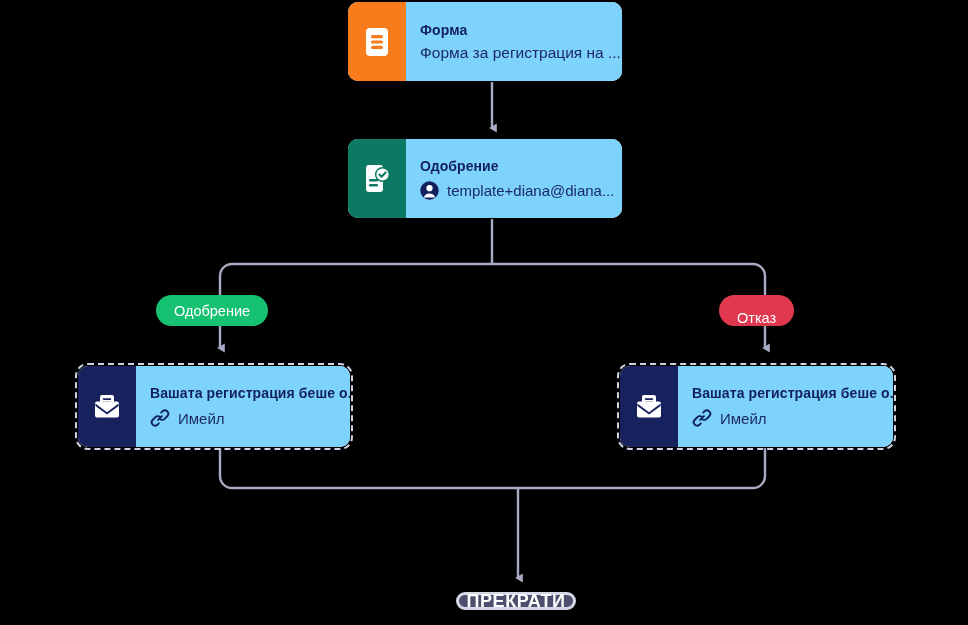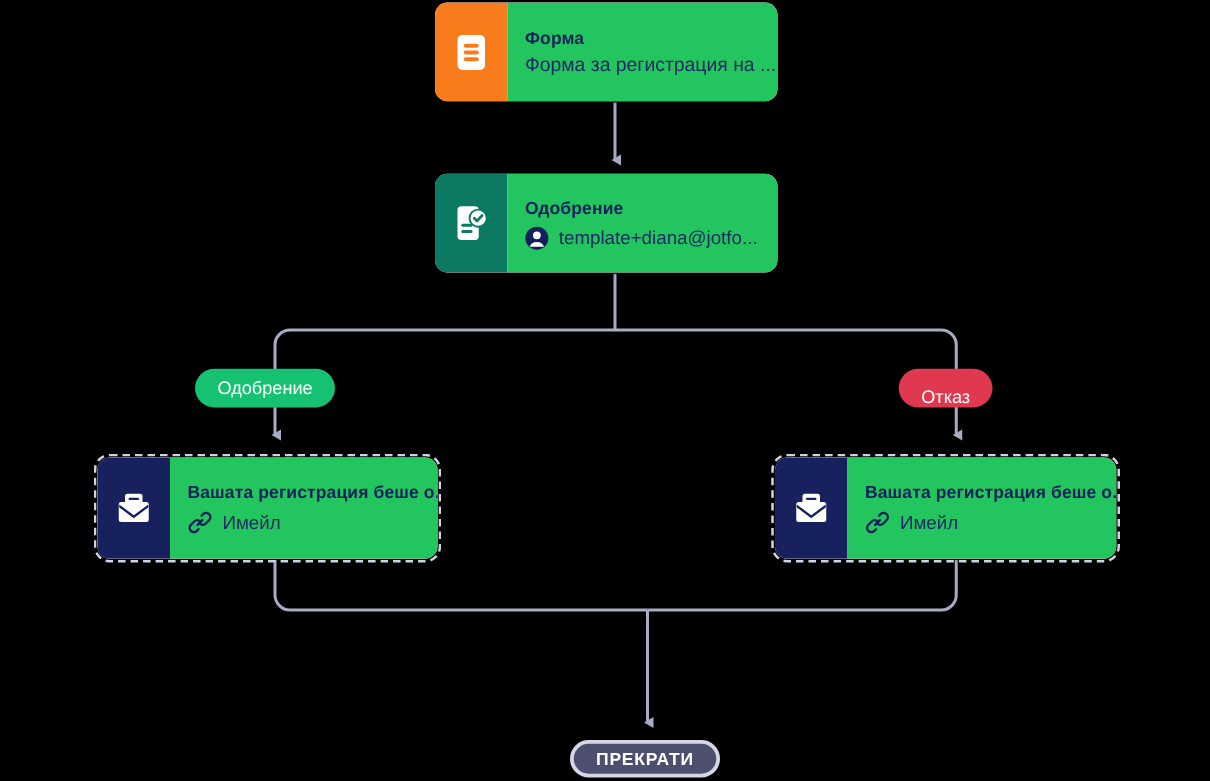--- a/index.html
+++ b/index.html
@@ -44,21 +44,21 @@
     display: flex;
     align-items: center;
     justify-content: center;
   }
   .node-body {
     flex: 1 1 auto;
     display: flex;
     flex-direction: column;
     justify-content: center;
     padding: 0 14px;
-    background: #22c55e;
+    background: #7dd3fc;
   }
   .node-title {
     font-size: 14px;
     font-weight: bold;
     color: #12205c;
     letter-spacing: 0.1px;
     white-space: nowrap;
   }
   .node-sub {
     margin-top: 7px;
@@ -102,29 +102,29 @@
   }
   #pill-approved { left: 156px; top: 295px; background: #16c172; }
   #pill-rejected { left: 719px; top: 295px; background: #e0394f; align-items: flex-end; }
 
   
   #node-terminal {
     position: absolute;
     left: 456px;
     top: 592px;
     width: 120px;
-    height: 30px;
+    height: 18px;
     border-radius: 18px;
     background: #4c4f6e;
     border: 3px solid #d5d7e6;
     display: flex;
     align-items: center;
     justify-content: center;
     color: #ffffff;
-    font-size: 14px;
+    font-size: 18px;
     font-weight: bold;
     letter-spacing: 0.6px;
     box-sizing: border-box;
   }
 </style>
 </head>
 <body>
 
 <div id="canvas">
 
@@ -173,21 +173,21 @@
       </svg>
     </div>
     <div class="node-body">
       <div class="node-title">Одобрение</div>
       <div class="node-sub">
         <svg width="19" height="19" viewBox="0 0 19 19">
           <circle cx="9.5" cy="9.5" r="9.2" fill="#12205c"></circle>
           <circle cx="9.5" cy="7.2" r="3.1" fill="#ffffff"></circle>
           <path d="M3.8,16.4 a5.9,5.2 0 0 1 11.4,0 z" fill="#ffffff"></path>
         </svg>
-        <span class="sub-label">template+diana@jotfo...</span>
+        <span class="sub-label">template+diana@diana...</span>
       </div>
     </div>
   </div>
 
   <div class="pill" id="pill-approved">
     <span>Одобрение</span>
   </div>
   <div class="pill" id="pill-rejected">
     <span>Отказ</span>
   </div>

